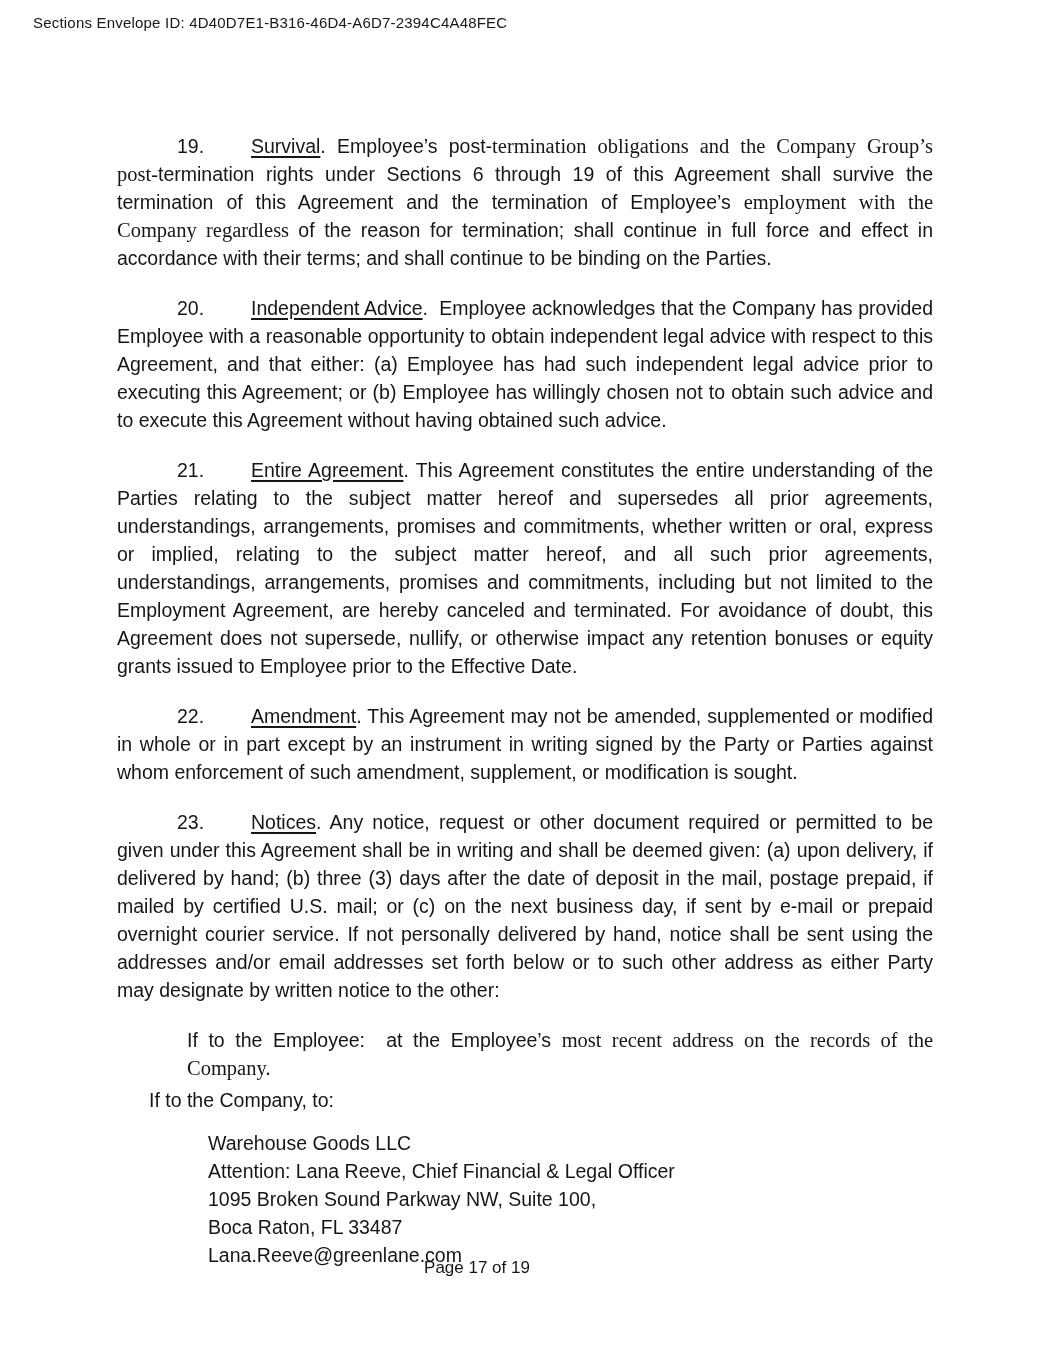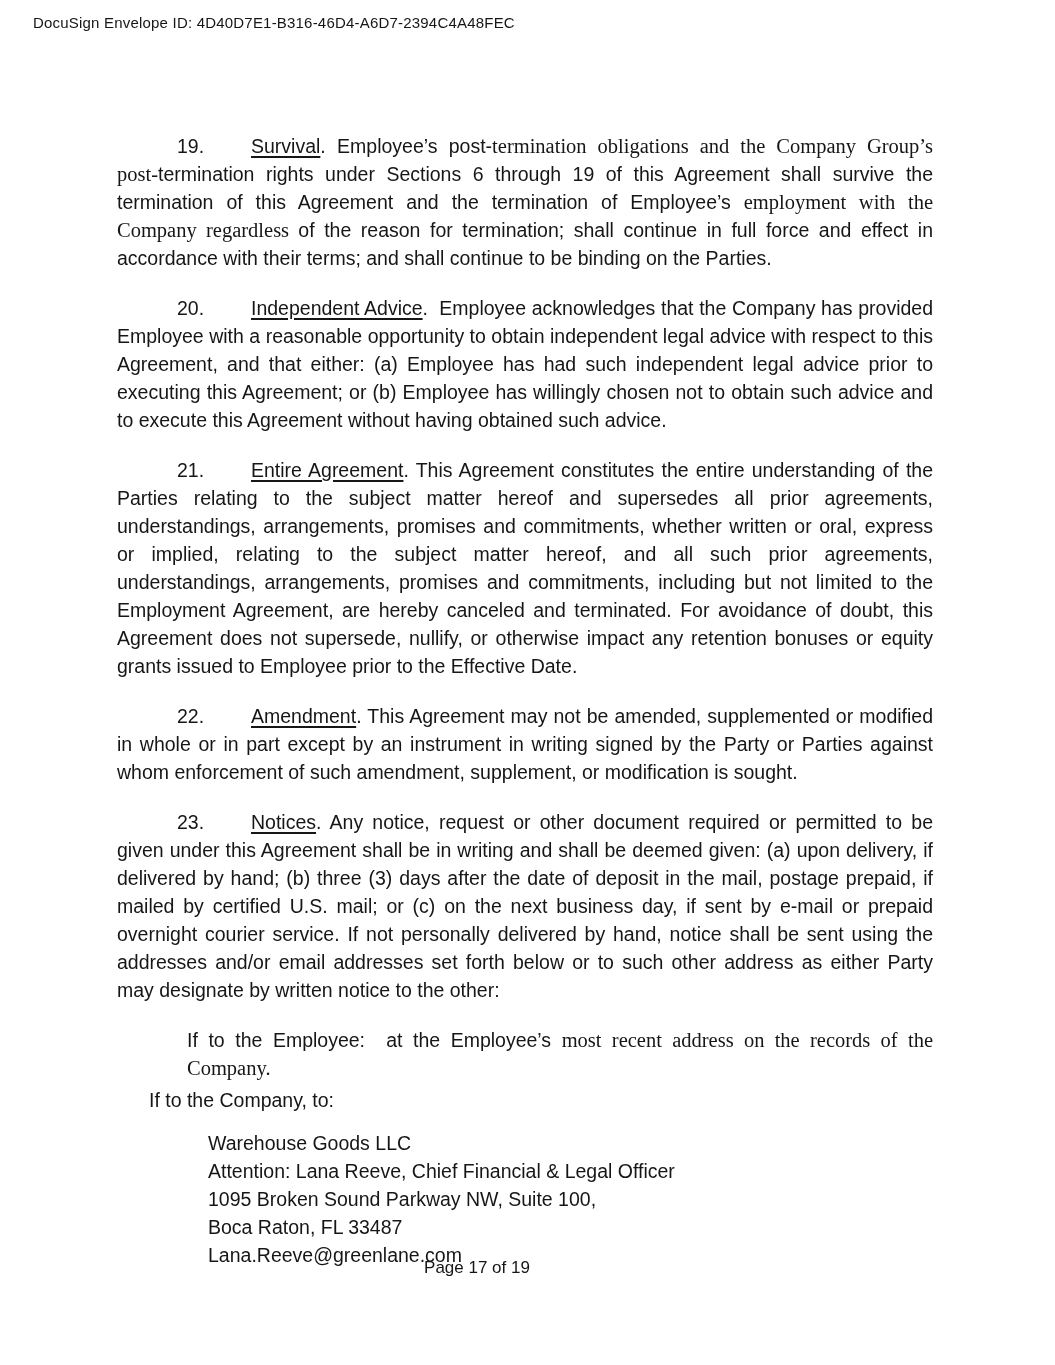--- a/index.html
+++ b/index.html
@@ -74,21 +74,21 @@
     width: 954px;
     text-align: center;
     font-size: 17px;
   }
 </style>
 </head>
 <body>
 
 <div class="page">
 
-  <div class="envelope-header">DocuSign Envelope ID: 4D40D7E1-B316-46D4-A6D7-2394C4A48FEC</div>
+  <div class="envelope-header">Sections Envelope ID: 4D40D7E1-B316-46D4-A6D7-2394C4A48FEC</div>
 
   <div class="content">
 
     <p class="section"><span class="num">19.</span><span class="heading">Survival</span><span>. Employee’s post-</span><span class="serif">termination obligations and the Company Group’s post-</span><span>termination rights under Sections 6 through 19 of this Agreement shall survive the termination of this Agreement and the termination of Employee’s </span><span class="serif">employment with the Company regardless </span><span>of the reason for termination; shall continue in full force and effect in accordance with their terms; and shall continue to be binding on the Parties.</span></p>
 
     <p class="section"><span class="num">20.</span><span class="heading">Independent Advice</span><span>.&nbsp; Employee acknowledges that the Company has provided Employee with a reasonable opportunity to obtain independent legal advice with respect to this Agreement, and that either: (a) Employee has had such independent legal advice prior to executing this Agreement; or (b) Employee has willingly chosen not to obtain such advice and to execute this Agreement without having obtained such advice.</span></p>
 
     <p class="section"><span class="num">21.</span><span class="heading">Entire Agreement</span><span>. This Agreement constitutes the entire understanding of the Parties relating to the subject matter hereof and supersedes all prior agreements, understandings, arrangements, promises and commitments, whether written or oral, express or implied, relating to the subject matter hereof, and all such prior agreements, understandings, arrangements, promises and commitments, including but not limited to the Employment Agreement, are hereby canceled and terminated. For avoidance of doubt, this Agreement does not supersede, nullify, or otherwise impact any retention bonuses or equity grants issued to Employee prior to the Effective Date.</span></p>
 
     <p class="section"><span class="num">22.</span><span class="heading">Amendment</span><span>. This Agreement may not be amended, supplemented or modified in whole or in part except by an instrument in writing signed by the Party or Parties against whom enforcement of such amendment, supplement, or modification is sought.</span></p>

